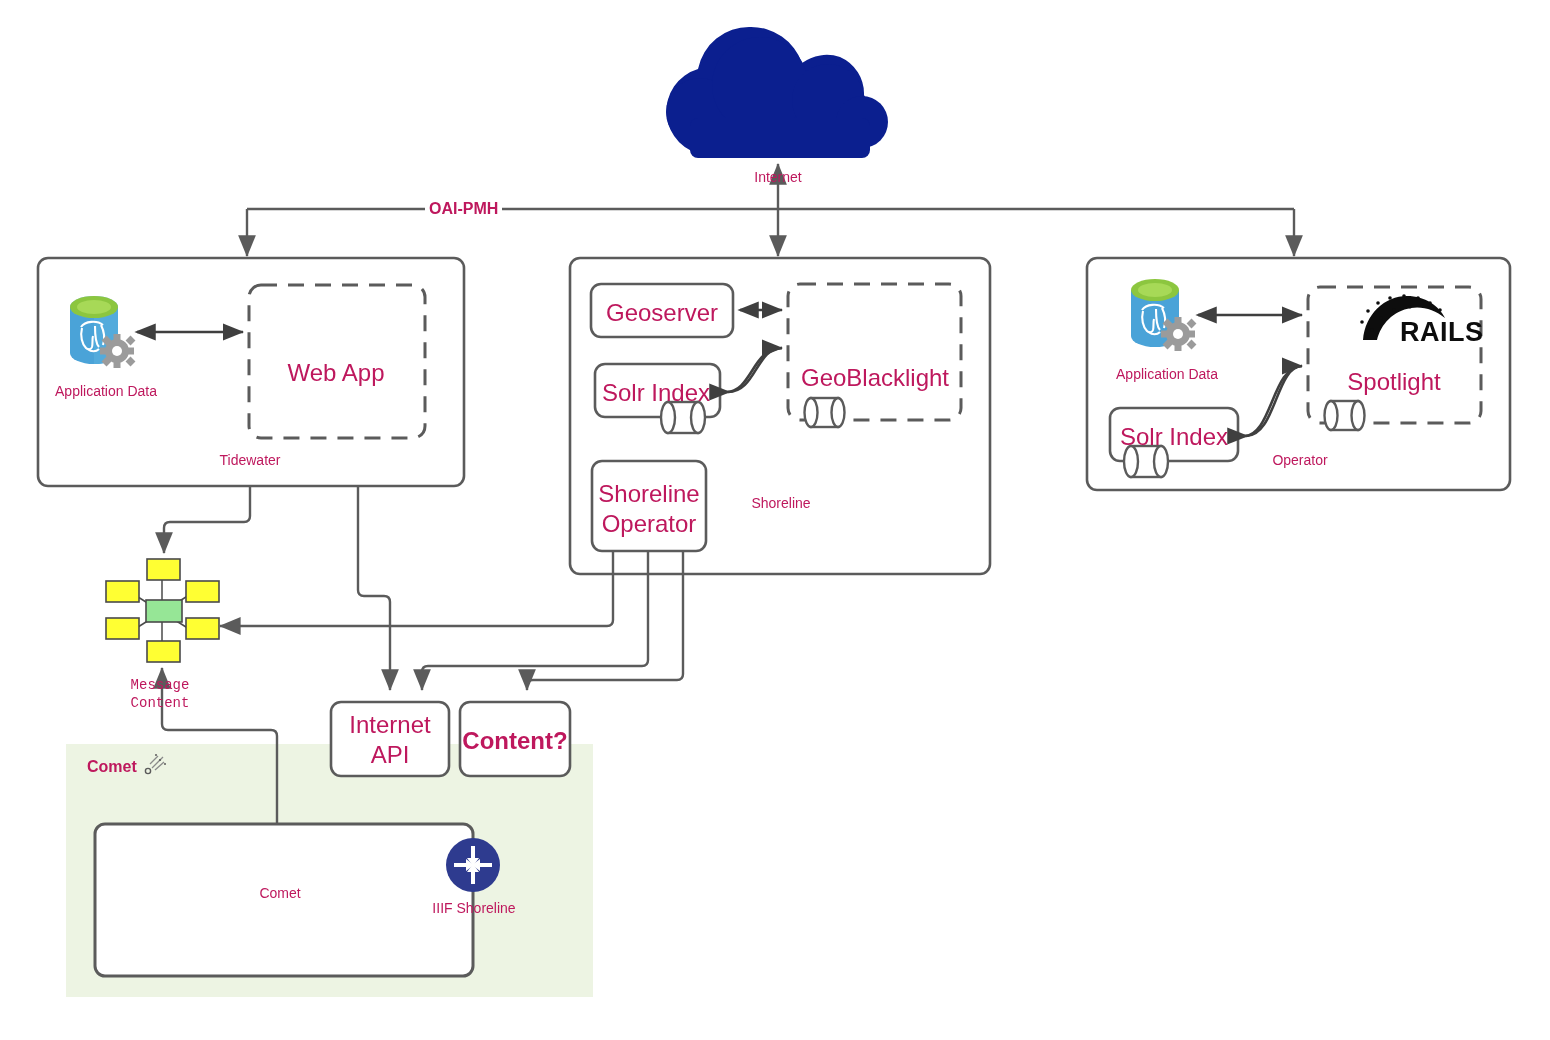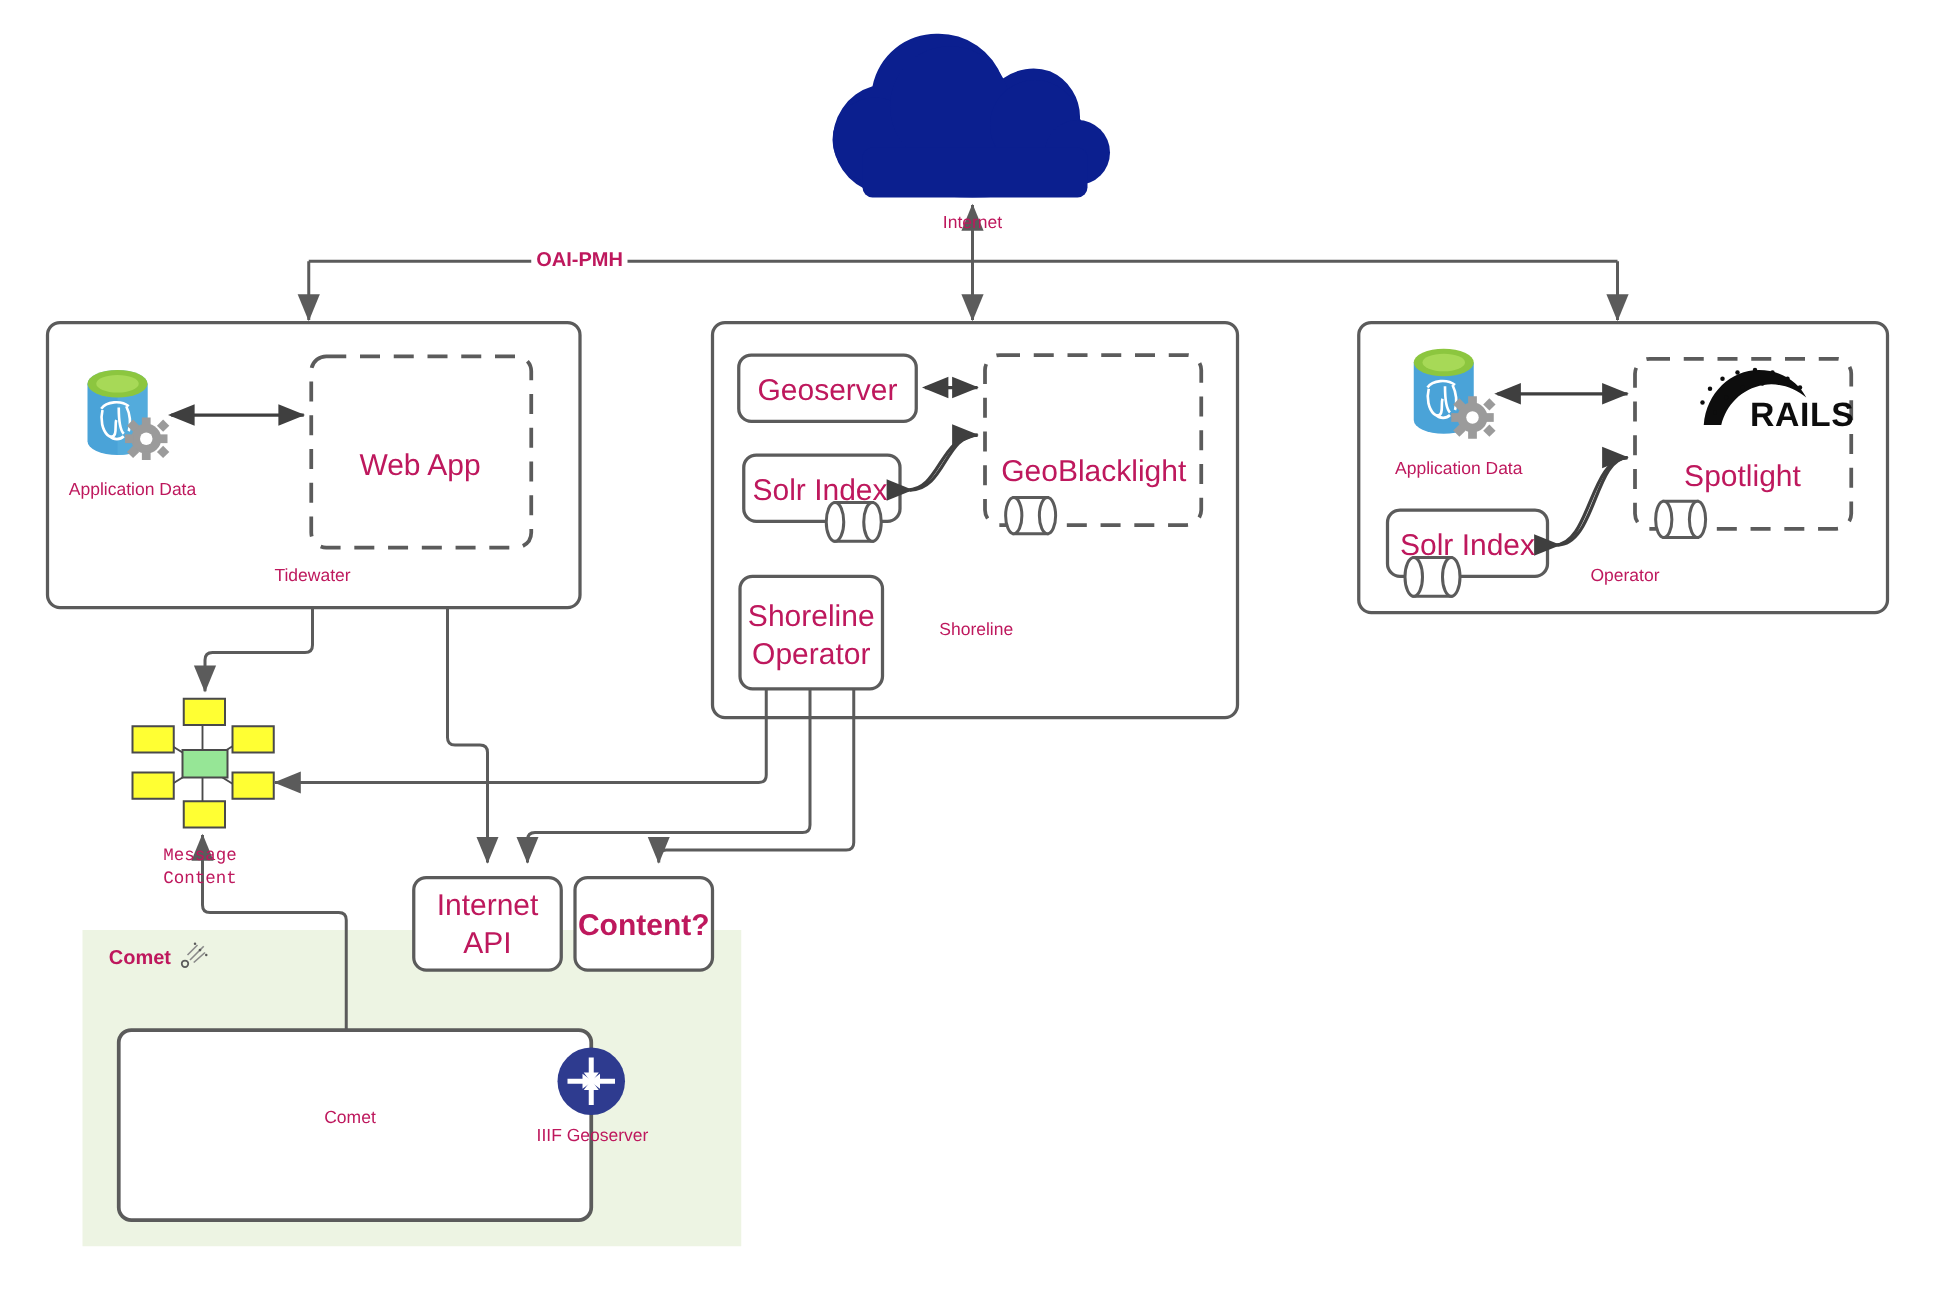--- a/index.html
+++ b/index.html
@@ -263,15 +263,15 @@
   </div>
 
   <div class="lbl ctr innertitle two-line" style="left:390px;top:710px;">
     <div>Internet</div>
     <div>API</div>
   </div>
   <div class="lbl ctr innertitle" style="left:515px;top:727px;font-weight:bold;">Content?</div>
 
   <div class="lbl bold" style="left:87px;top:758px;">Comet</div>
   <div class="lbl ctr boxtitle" style="left:280px;top:885px;">Comet</div>
-  <div class="lbl ctr smalllbl" style="left:474px;top:900px;">IIIF Geoserver</div>
+  <div class="lbl ctr smalllbl" style="left:474px;top:900px;">IIIF Shoreline</div>
 
 </div>
 
 </body></html>

